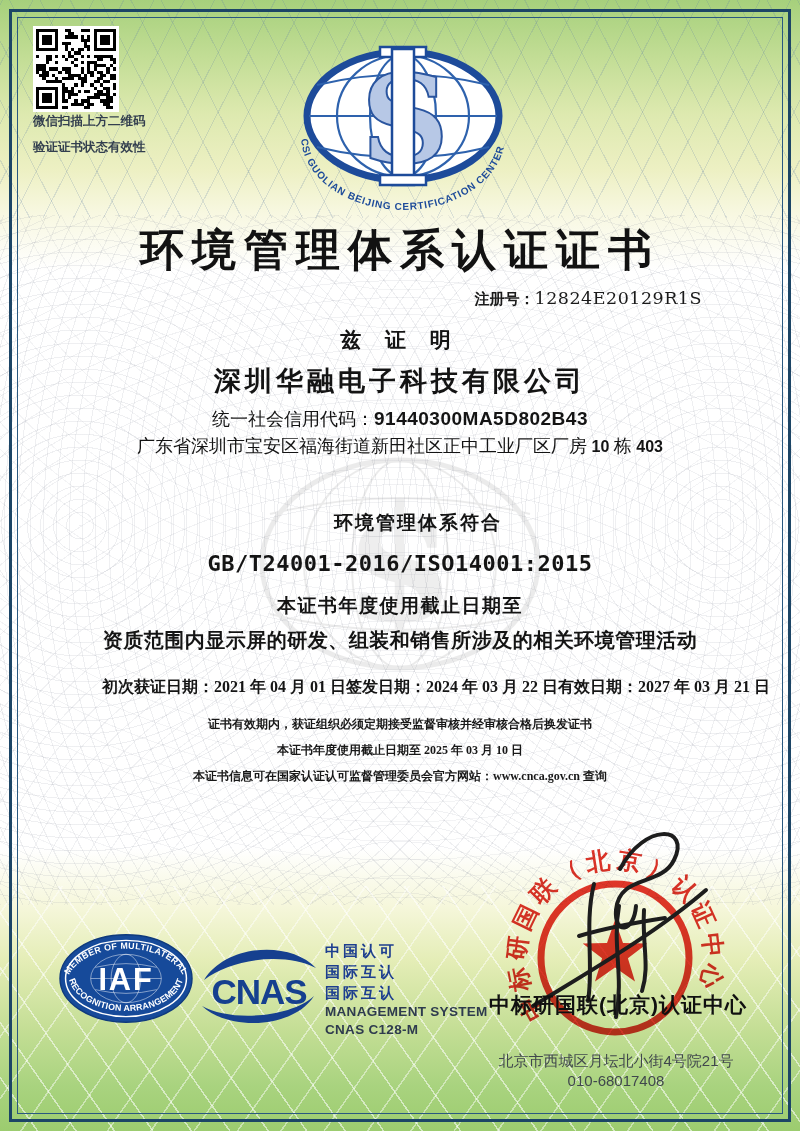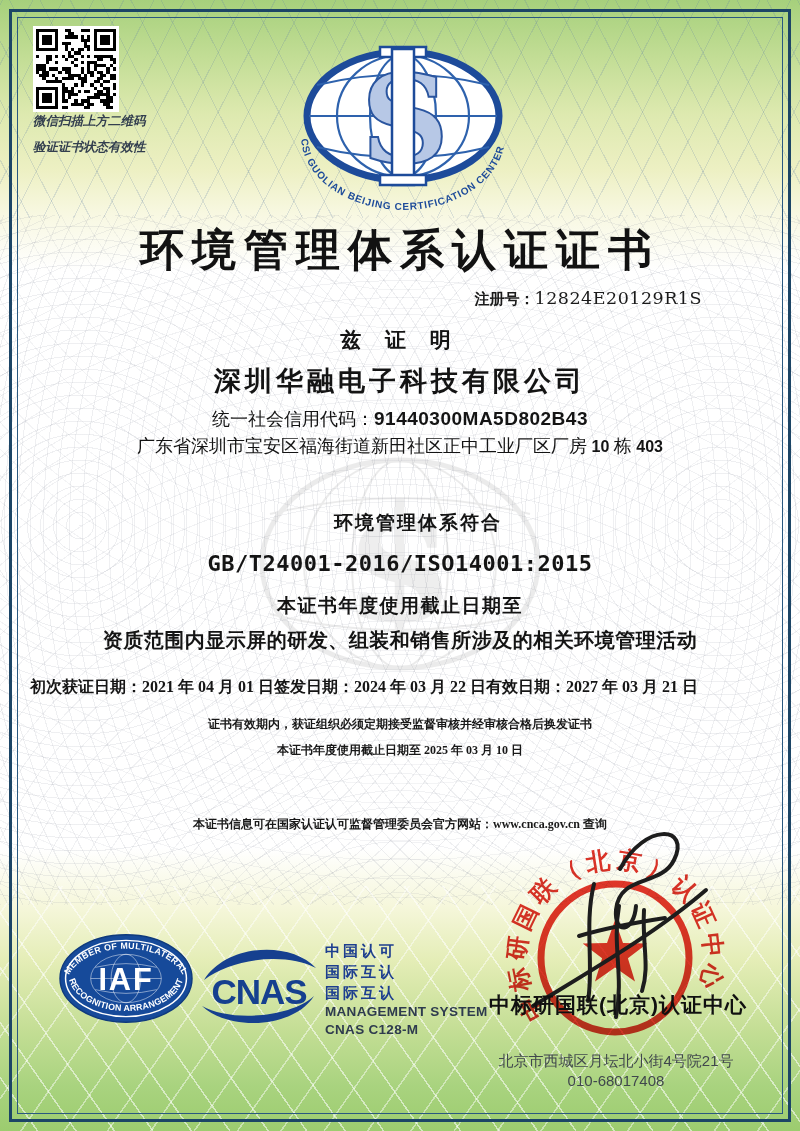--- a/index.html
+++ b/index.html
@@ -35,21 +35,21 @@
   .border-a{position:absolute;inset:9px;border:3.5px solid #1c4566;pointer-events:none;}
   .border-b{position:absolute;inset:17px;border:1.5px solid #2a5880;pointer-events:none;}
 
   .abs{position:absolute;}
   .ctr{left:0;right:0;text-align:center;}
 
   
   .qr-box{left:33px;top:26px;width:80px;height:80px;background:#fff;padding:3px;}
   .qr-box svg{display:block;width:80px;height:80px;}
   .qr-cap{left:33px;top:108px;font-family:"Liberation Serif",serif;font-weight:bold;
-          font-size:12.5px;color:#333f4f;line-height:26px;font-style:italic;}
+          font-size:12.5px;color:#333f4f;line-height:26px;}
 
   
   .csi-logo{left:293px;top:44px;width:220px;height:166px;}
   .title{top:221px;font-size:44px;font-weight:bold;letter-spacing:8px;color:#121212;}
   .reg-line{top:288px;right:98px;font-size:15px;font-weight:bold;color:#1a1a1a;}
   .reg-line .num{font-family:"DejaVu Serif",serif;font-weight:normal;font-size:17.5px;letter-spacing:.5px;}
 
   .certify{top:326px;font-size:21px;font-weight:600;letter-spacing:9px;}
   .company{top:363px;font-size:27px;font-weight:bold;letter-spacing:4px;}
   .credit{top:407px;font-size:18px;font-family:"Liberation Serif",serif;}
@@ -57,24 +57,24 @@
   .addr{top:434px;font-size:18px;font-family:"Liberation Serif",serif;}
   .addr b{font-family:"Liberation Sans",sans-serif;font-size:16px;}
 
   .watermark{left:248px;top:452px;width:304px;height:224px;opacity:.16;}
 
   .conform{top:510px;font-size:19px;font-weight:bold;letter-spacing:2px;padding-left:36px;}
   .standard{top:551px;font-size:22px;font-weight:bold;font-family:"DejaVu Sans Mono",monospace;letter-spacing:.5px;}
   .scope-title{top:593px;font-size:19px;font-weight:bold;letter-spacing:1.5px;}
   .scope{top:627px;font-size:20px;font-weight:bold;letter-spacing:.5px;}
 
-  .dates-row{top:677px;left:30px;right:30px;display:flex;justify-content:flex-start;
+  .dates-row{top:677px;left:30px;right:30px;display:flex;justify-content:flex-end;
              font-family:"Liberation Serif",serif;font-weight:600;font-size:16px;color:#151515;}
   .note{font-family:"Liberation Serif",serif;font-weight:600;font-size:12px;color:#181818;}
-  .note1{top:716px;} .note2{top:742px;} .note3{top:768px;margin-top:48px;}
+  .note1{top:716px;} .note2{top:742px;} .note3{top:768px;}
 
   
   .iaf-logo{left:55px;top:932px;width:142px;height:93px;}
   .cnas-logo{left:198px;top:936px;width:122px;height:100px;}
   .cnas-text{left:325px;top:940px;line-height:21px;}
   .cnas-text .zh{font-size:15px;font-weight:bold;color:#1d3e8f;letter-spacing:3px;}
   .cnas-text .en{font-size:13.5px;font-weight:bold;color:#2e3b4e;letter-spacing:.3px;line-height:18px;}
 
   .seal{left:505px;top:848px;width:220px;height:220px;mix-blend-mode:multiply;opacity:.93;}
   .signature{left:523px;top:814px;width:195px;height:235px;}

